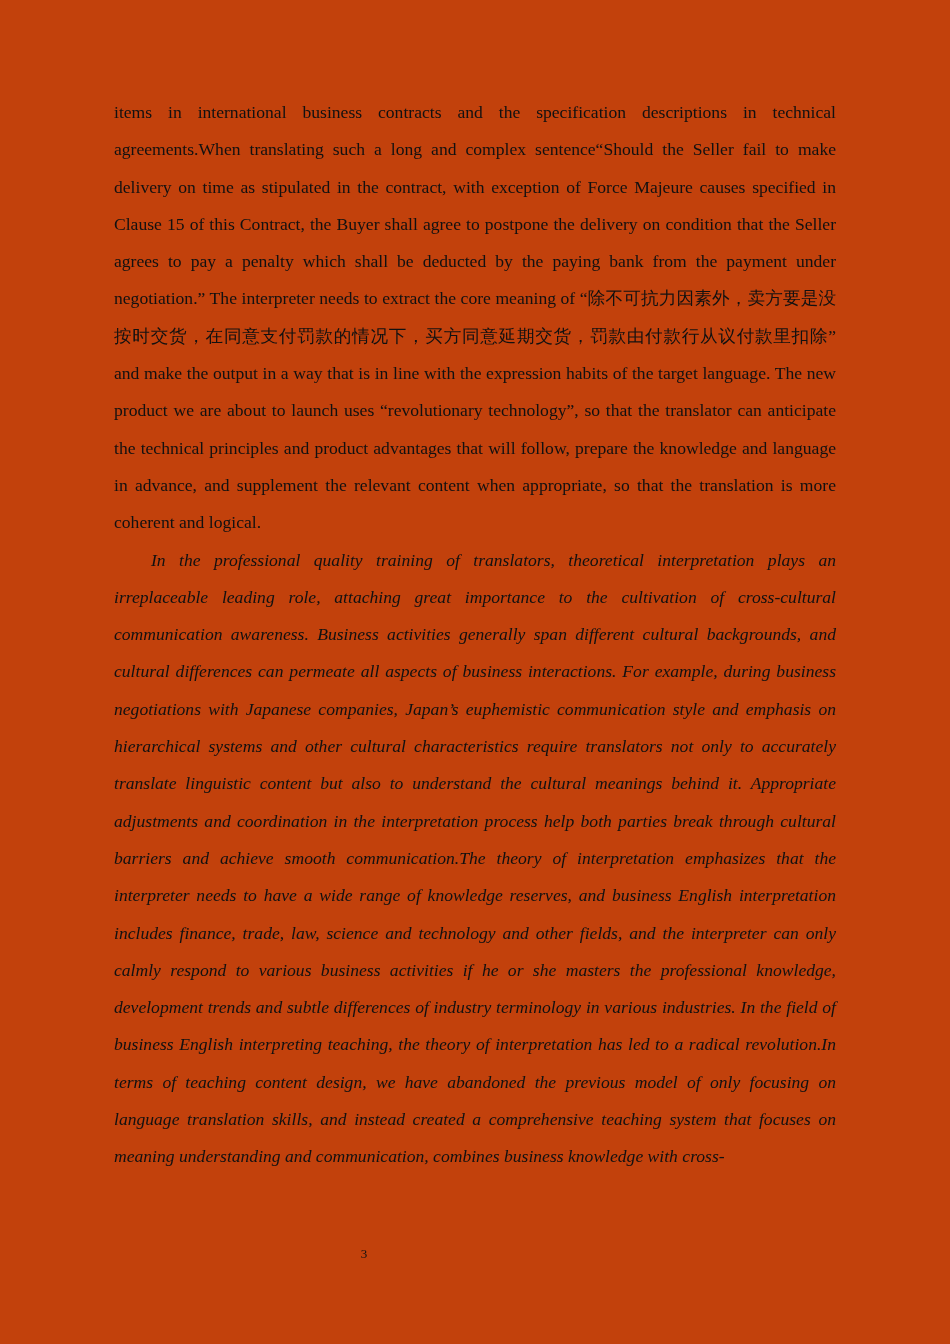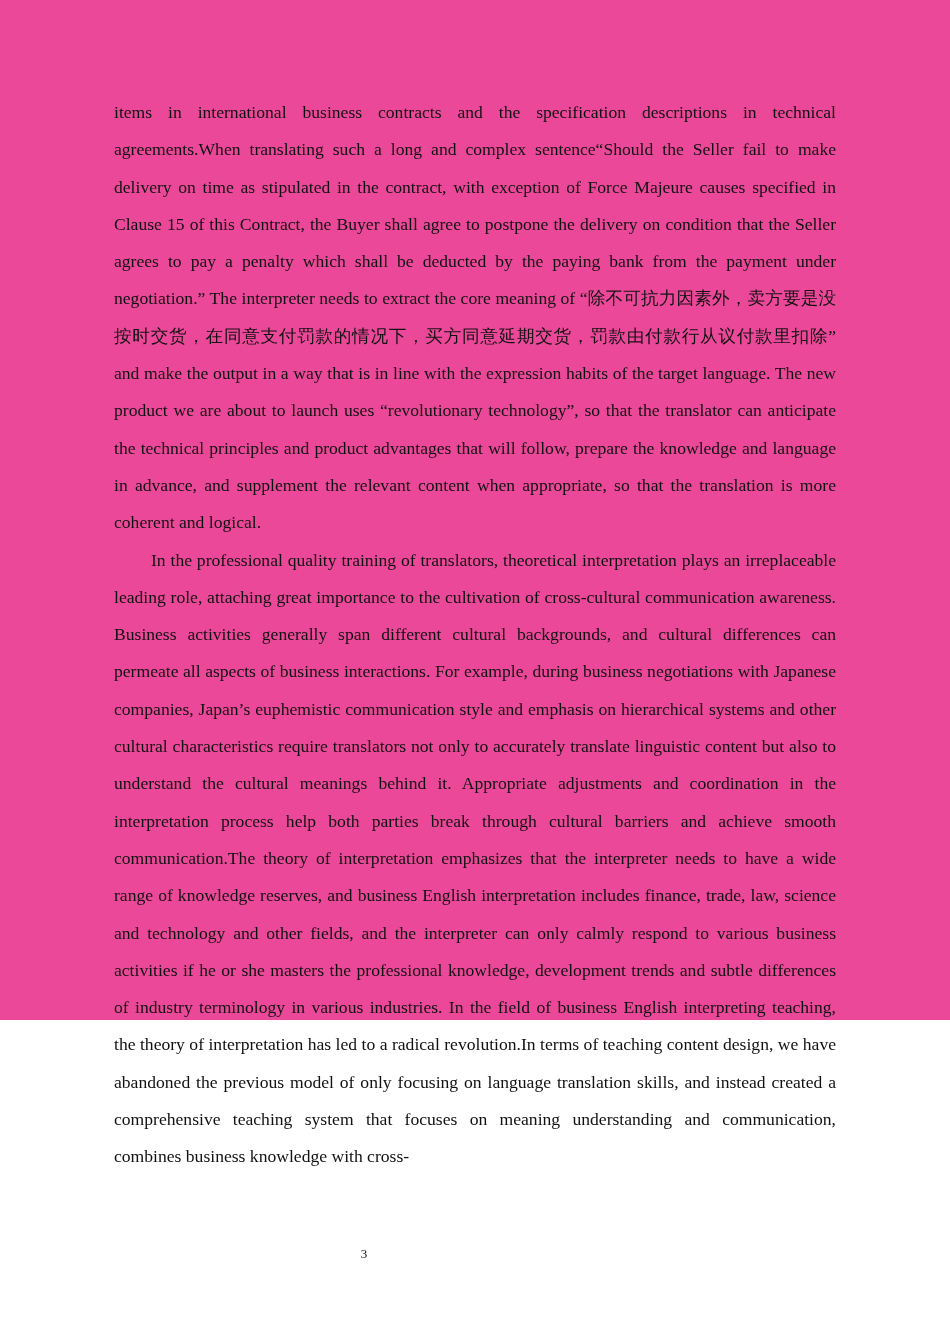--- a/index.html
+++ b/index.html
@@ -12,39 +12,40 @@
       height: 1344px;
       position: relative;
       overflow: hidden;
       font-family: "Liberation Serif", "DejaVu Serif", serif;
       color: #111111;
     }
     .page {
       position: absolute;
       left: 0; top: 0;
       width: 950px;
-      height: 1020px;
-      background: #ec4899;
+      height: 1344px;
+      background: #c2410c;
     }
     .body-text {
       position: absolute;
       left: 114px;
       top: 94px;
       width: 722px;
       font-size: 17.6px;
       line-height: 37.3px;
       text-align: justify;
       text-justify: inter-word;
     }
     .body-text p {
       margin: 0;
       padding: 0;
     }
     .body-text p.indent {
       text-indent: 37px;
+      font-style: italic;
     }
     .page-number {
       position: absolute;
       left: 356px;
       top: 1246px;
       width: 16px;
       text-align: center;
       font-size: 13px;
       line-height: 16px;
     }

